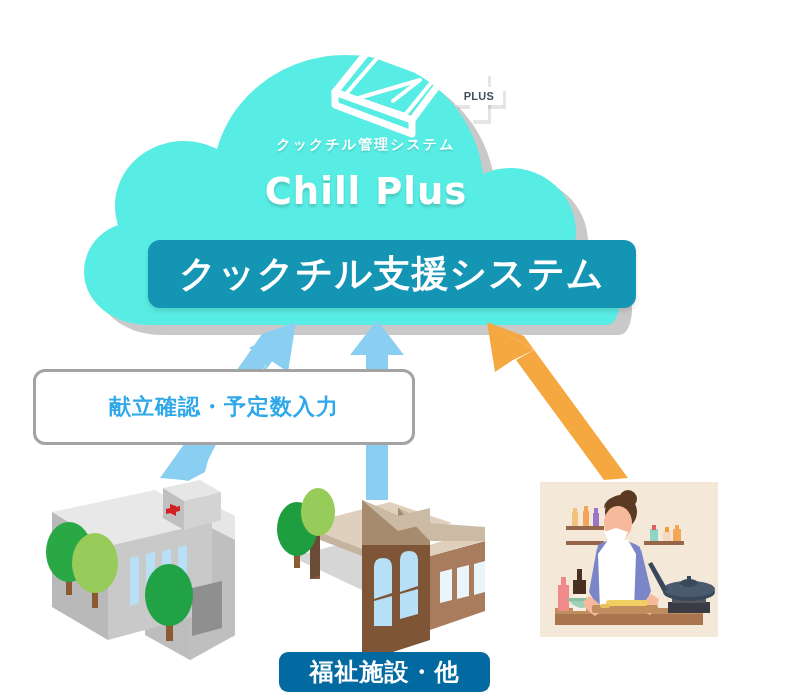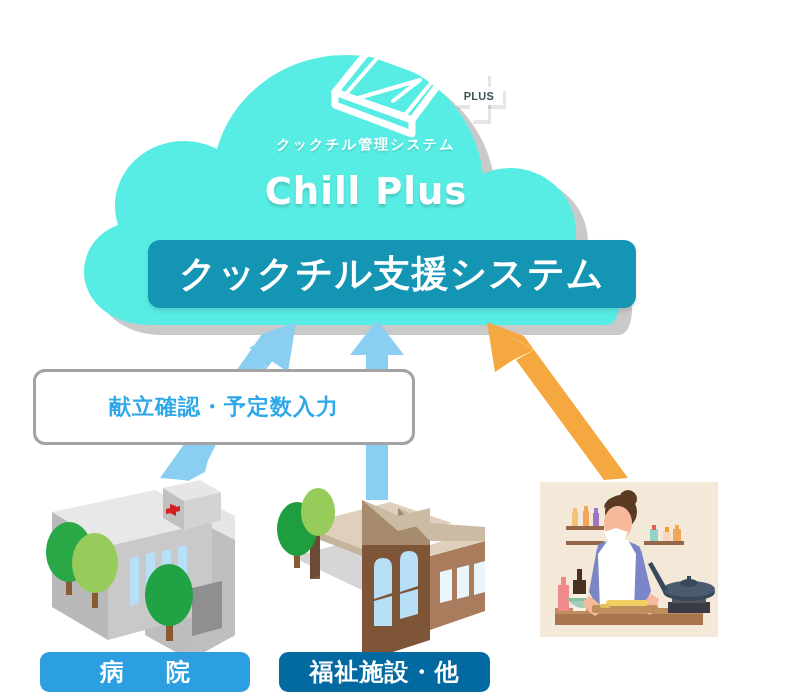--- a/index.html
+++ b/index.html
@@ -401,20 +401,17 @@
 
   <div id="main-banner">
     <span class="banner-text">クックチル支援システム</span>
   </div>
 
   <div class="callout" id="callout-left">
     <span class="callout-text">献立確認・予定数入力</span>
   </div>
 
 
-  <div class="bottom-label" id="label-hospital">
-    <span>病　院</span>
-  </div>
   <div class="bottom-label" id="label-welfare">
     <span>福祉施設・他</span>
   </div>
 
 </div>
 
 </body></html>

